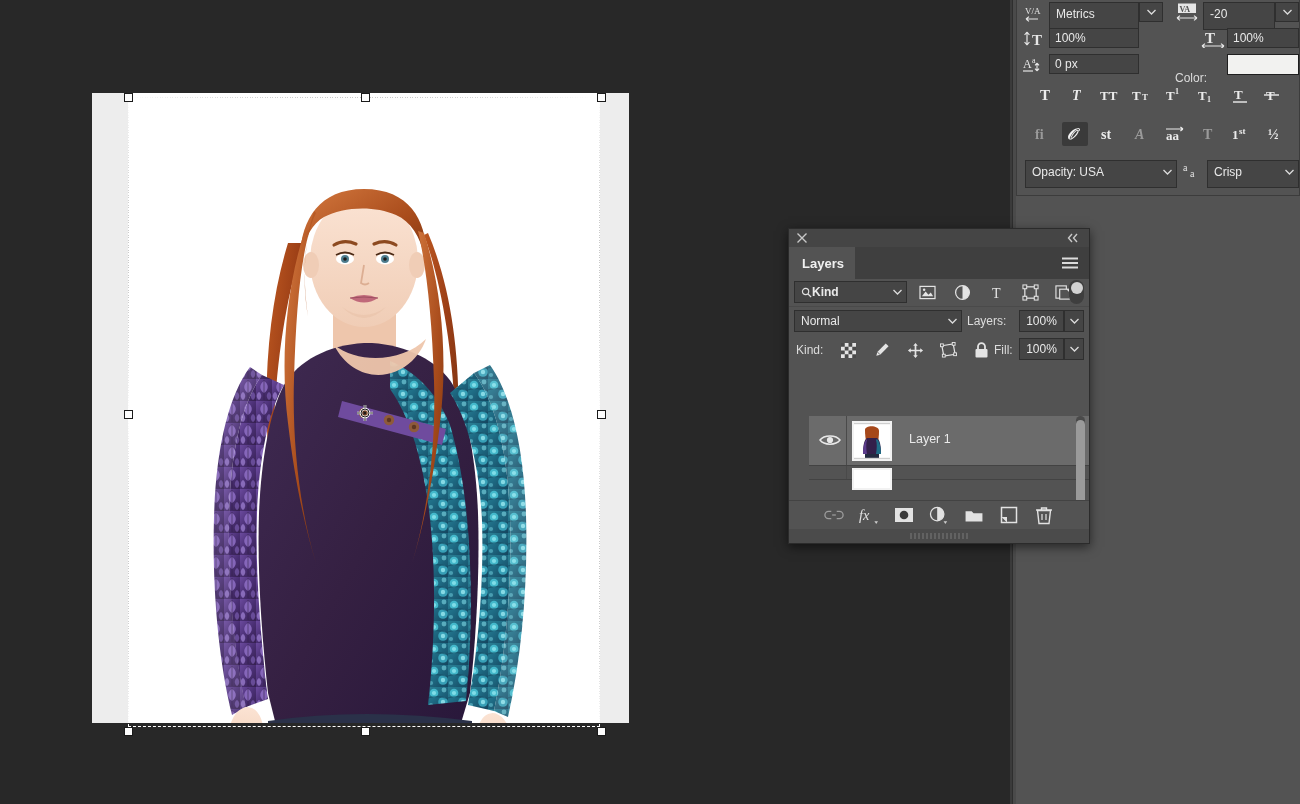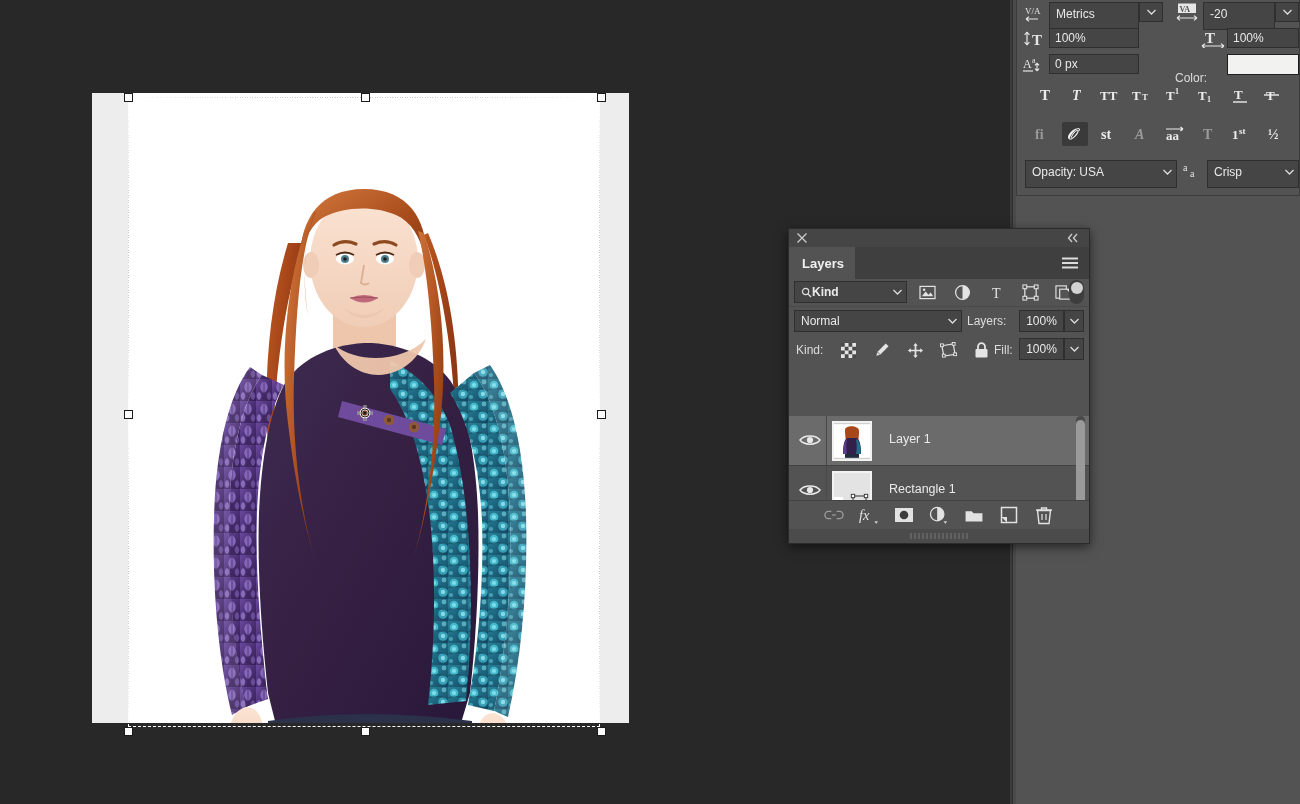--- a/index.html
+++ b/index.html
@@ -666,21 +666,21 @@
       </span>
       <span class="lbl" style="position:absolute;left:205px;top:6px;">Fill:</span>
       <span class="txtfield" style="position:absolute;left:230px;top:1px;width:45px;height:22px;line-height:20px;text-align:center;"><span>100%</span></span>
       <span style="position:absolute;left:275px;top:1px;width:20px;height:22px;background:#454545;border:1px solid #2f2f2f;display:flex;align-items:center;justify-content:center;">
         <svg width="9" height="6" viewBox="0 0 9 6">
             <path d="M0.5 1 L4.5 5 L8.5 1" stroke="#dcdcdc" stroke-width="1.3" fill="none"></path>
           </svg>
       </span>
     </div>
 
-    <div style="position:absolute;left:0;top:137px;width:300px;height:113px;overflow:hidden;">
+    <div style="position:absolute;left:0;top:137px;width:300px;height:113px;overflow:hidden;padding-left:20px;">
 
       <div class="layer-row selected">
         <span class="col-div"></span>
         <span class="eye">
           <svg width="22" height="14" viewBox="0 0 22 14">
             <path d="M1 7 C5 1.5,17 1.5,21 7 C17 12.5,5 12.5,1 7Z" fill="none" stroke="#e9e9e9" stroke-width="1.5"></path>
             <circle cx="11" cy="7" r="3.1" fill="#e9e9e9"></circle>
           </svg>
         </span>
         <span class="thumb">
@@ -694,45 +694,20 @@
             <rect x="11" y="31" width="14" height="5" fill="#232a40"></rect>
             <g fill="#cfcfcf">
                 <rect x="0" y="0" width="36" height="1.2"></rect>
                 <rect x="0" y="34.8" width="36" height="1.2"></rect>
               </g>
           </svg>
         </span>
         <span class="layer-name">Layer 1</span>
       </div>
 
-      <div class="layer-row">
-        <span class="col-div"></span>
-        <span class="eye">
-          <svg width="22" height="14" viewBox="0 0 22 14">
-            <path d="M1 7 C5 1.5,17 1.5,21 7 C17 12.5,5 12.5,1 7Z" fill="none" stroke="#e9e9e9" stroke-width="1.5"></path>
-            <circle cx="11" cy="7" r="3.1" fill="#e9e9e9"></circle>
-          </svg>
-        </span>
-        <span class="thumb">
-          <svg width="36" height="36" viewBox="0 0 36 36">
-            <rect width="36" height="36" fill="#ffffff"></rect>
-            <path d="M0 0 H36 V36 H9 V24 H0Z" fill="#e3e3e3"></path>
-            <g stroke="#2f2f2f" stroke-width="1" fill="none">
-              <rect x="19" y="23" width="13" height="10"></rect>
-            </g>
-            <g fill="#ffffff" stroke="#2f2f2f" stroke-width="0.9">
-              <rect x="17.3" y="21.3" width="3.4" height="3.4"></rect>
-              <rect x="30.3" y="21.3" width="3.4" height="3.4"></rect>
-              <rect x="17.3" y="31.3" width="3.4" height="3.4"></rect>
-              <rect x="30.3" y="31.3" width="3.4" height="3.4"></rect>
-            </g>
-          </svg>
-        </span>
-        <span class="layer-name">Rectangle 1</span>
-      </div>
 
       <div class="layer-row" style="height:14px;">
         <span class="col-div"></span>
         <span style="position:absolute;left:43px;top:2px;width:40px;height:22px;background:#ffffff;border:2px solid #f2f2f2;"></span>
       </div>
 
       <div id="scroll-track"></div>
       <div id="layer-scrollbar"></div>
     </div>
   </div>

